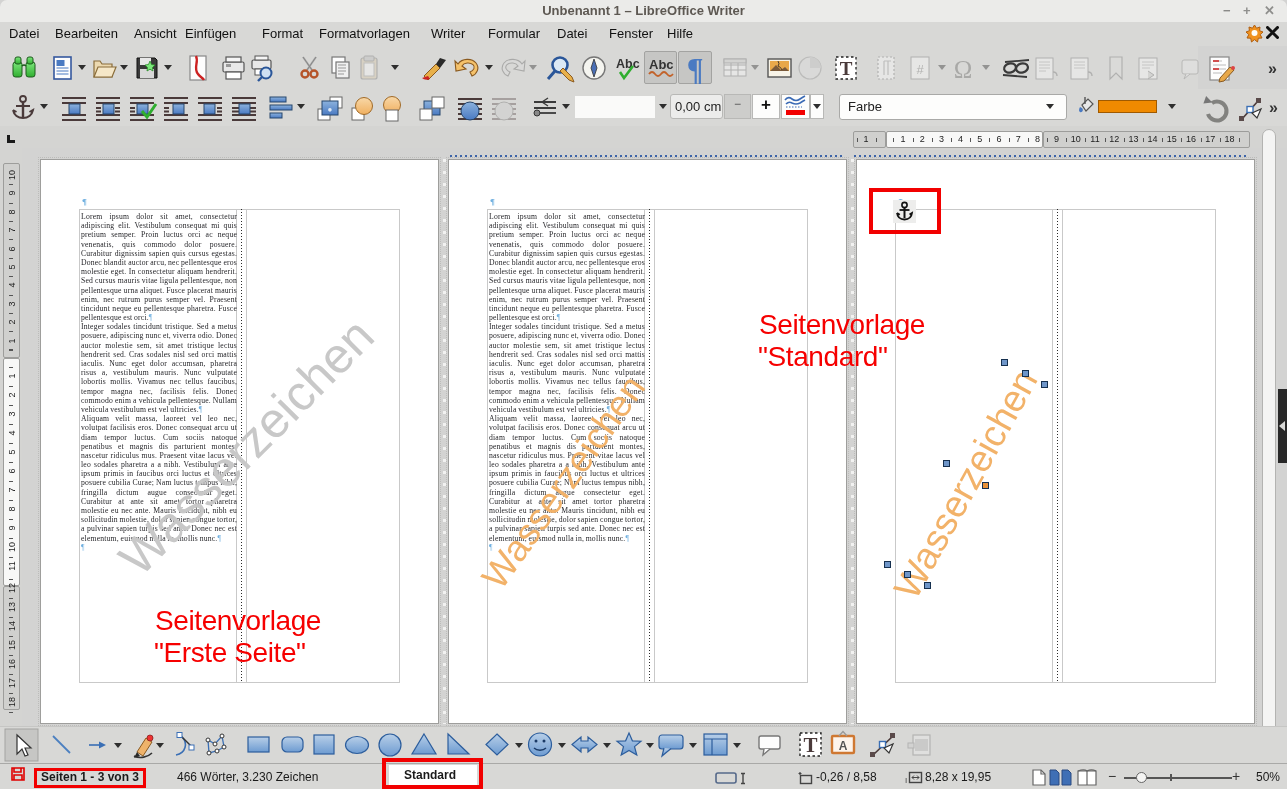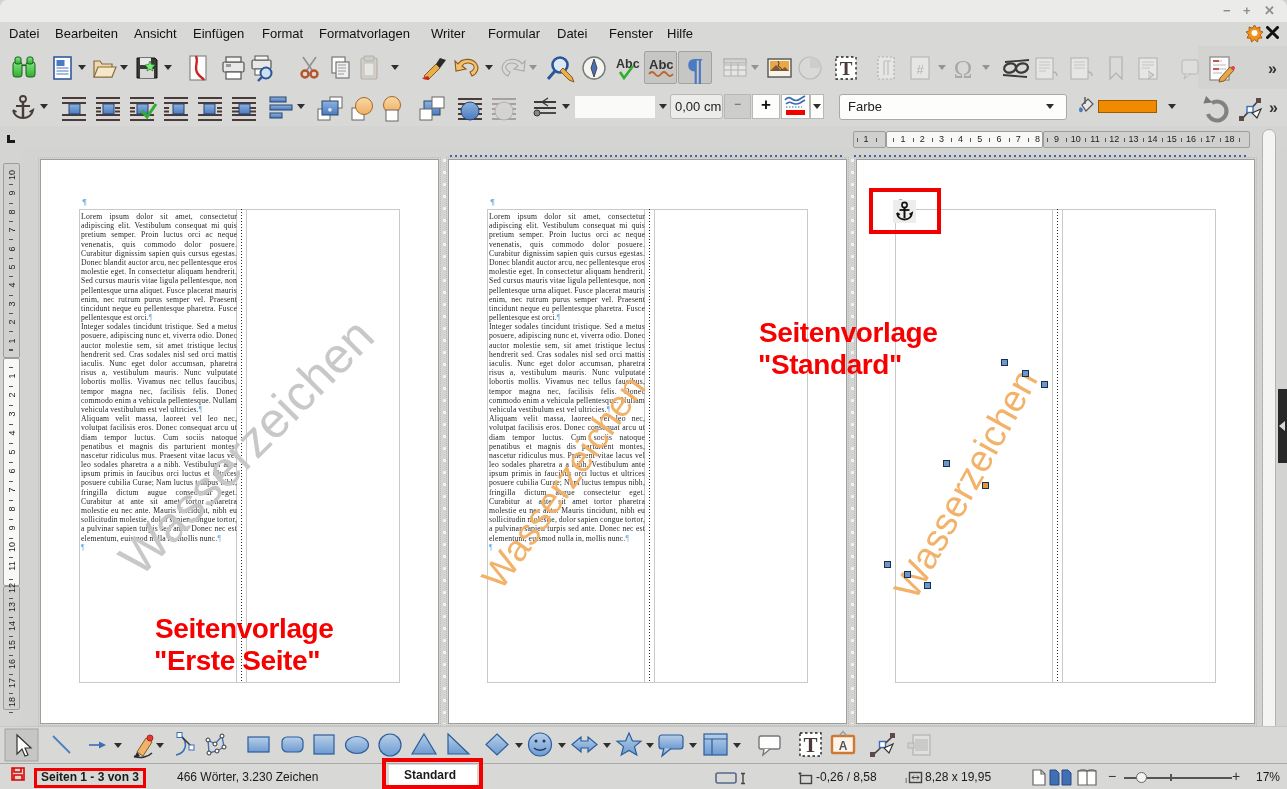--- a/index.html
+++ b/index.html
@@ -39,57 +39,58 @@
 #canvas { position:absolute; left:22px; top:148px; width:1236px; height:578px; background:#d3d3d2; }
 .page { position:absolute; top:11px; width:399px; height:565px; background:#fff; border:1px solid #9e9e9c; outline:1px dotted #bcbcba; outline-offset:1px; }
 .tb { position:absolute; border:1px solid #c9c9c9; }
 .vline { position:absolute; width:1px; background:#c9c9c9; }
 .colsep { position:absolute; width:1px; background-image:repeating-linear-gradient(to bottom,#2a2a2a 0 1px,transparent 1px 3px); }
 .doctext { position:absolute; font-family:"Liberation Serif", serif; font-size:7.7px; line-height:9.18px; color:#26262a; text-align:justify; letter-spacing:0.18px; word-spacing:-0.4px; }
 .pilc { color:#70b0e0; position:absolute; font-family:"Liberation Serif", serif; font-size:9px; font-weight:bold; }
 .wm { position:absolute; font-size:49.5px; color:#c8c8c8; white-space:nowrap; transform-origin:0 100%; font-family:"Liberation Sans", sans-serif; }
 .wmo { position:absolute; white-space:nowrap; transform-origin:0 100%; color:#f2b269; font-family:"Liberation Sans", sans-serif; }
 .hdl { position:absolute; width:7px; height:7px; background:#6f96c9; border:1px solid #16304f; }
-.redtxt { position:absolute; color:#f60000; font-weight:bold; font-size:28px; white-space:nowrap; letter-spacing:-0.4px;margin-top:8px; }
+.redtxt { position:absolute; color:#f60000; font-weight:normal; font-size:28px; white-space:nowrap; letter-spacing:-0.4px; }
 .redbox { position:absolute; border:4px solid #f20000; }
 .bluedash { position:absolute; top:154px; height:2px;
   background-image:repeating-linear-gradient(to right,#3d64a8 0 2px,transparent 2px 5px); }
 
 #thumb { position:absolute; left:1262px; top:129px; width:14px; height:628px; background:#f4f4f3; border:1px solid #b3b3b1; border-radius:7px; }
 #sbhandle { position:absolute; left:1278px; top:389px; width:9px; height:74px; background:#282828; }
 #sbhandle:after { content:""; position:absolute; left:1px; top:32px; width:0; height:0;
   border-top:5px solid transparent; border-bottom:5px solid transparent; border-right:6px solid #d8d8d6; }
 
 #dtb { position:absolute; left:0; top:726px; width:1287px; height:37px; background:#d8d8d6; border-top:1px solid #c6c6c4; }
 .shape { fill:url(#bgrad); stroke:#2c5d9c; stroke-width:1.2; }
 
 #status { position:absolute; left:0; top:763px; width:1287px; height:26px; background:#d8d8d6; border-top:1px solid #a9a9a7; font-size:12px; color:#1a1a1a; }
 #status .st { position:absolute; top:6px; }
 </style>
 </head>
 <body>
 
 <div id="titlebar">
+  <div class="tt">Unbenannt 1 – LibreOffice Writer</div>
   <div class="wbtn" style="left:1223px;color:#8a8a88;">−</div>
   <div class="wbtn" style="left:1243px;">+</div>
   <div class="wbtn" style="left:1264px;color:#8f8f8d;">✕</div>
 </div>
 
 <div id="menubar">
   <svg class="ic" style="left:1246px;top:2px" width="17" height="19" viewBox="0 0 17 19">
     <path d="M8.5 1 L10.5 4.2 L14 3 L13.6 6.7 L17 8 L14.2 10.6 L16 14 L12.3 14.2 L11.5 18 L8.5 15.6 L5.5 18 L4.7 14.2 L1 14 L2.8 10.6 L0 8 L3.4 6.7 L3 3 L6.5 4.2 Z" fill="#f0921e" stroke="#b05e10" stroke-width="1"></path>
     <circle cx="8.5" cy="9" r="3" fill="#fdfdf8"></circle>
   </svg>
   <svg class="ic" style="left:1266px;top:4px" width="13" height="13" viewBox="0 0 13 13">
     <path d="M1.5 1.5 L11.5 11.5 M11.5 1.5 L1.5 11.5" stroke="#111" stroke-width="3" stroke-linecap="round"></path>
   </svg>
 <span class="m" style="left: 9px;">Datei</span>
     <span class="m" style="left: 55px;">Bearbeiten</span>
     <span class="m" style="left: 134px;">Ansicht</span>
-    <span class="m" style="left: 193px; text-align: center;">Einfügen</span>
+    <span class="m" style="left: 185px; text-align: center;">Einfügen</span>
     <span class="m" style="left: 262px;">Format</span>
     <span class="m" style="left: 319px;">Formatvorlagen</span>
     <span class="m" style="left: 431px;">Writer</span>
     <span class="m" style="left: 488px;">Formular</span>
     <span class="m" style="left: 557px;">Datei</span>
     <span class="m" style="left: 609px;">Fenster</span>
     <span class="m" style="left: 667px;">Hilfe</span>
   </div>
 
 <div id="tb1">
@@ -718,17 +719,17 @@
     <path d="M18 1 L24 1 L27 4 L27 16 L18 16 Z" fill="#3f6fb5" stroke="#2a4a80" stroke-width="1"></path>
     <path d="M30 1 L36 1 L39 4 L39 16 L30 16 Z" fill="#3f6fb5" stroke="#2a4a80" stroke-width="1"></path>
     <path d="M46 2 L55 2 L55 16 L46 16 Z M55 2 L64 2 L64 16 L55 16 Z" fill="#fff" stroke="#666" stroke-width="1.2"></path>
     <path d="M46 2 C50 0.5 53 0.5 55 2 M55 2 C58 0.5 61 0.5 64 2" fill="none" stroke="#666" stroke-width="1.2"></path>
   </svg>
   <span class="st" style="left:1108px;top:4px;font-size:14px;color:#333;">−</span>
   <div style="position:absolute;left:1124px;top:13px;width:108px;height:2px;background:#555;"></div>
   <div style="position:absolute;left:1170px;top:10px;width:2px;height:7px;background:#555;"></div>
   <div style="position:absolute;left:1136px;top:8px;width:11px;height:11px;background:#f4f4f3;border:1px solid #666;border-radius:6px;"></div>
   <span class="st" style="left:1232px;top:4px;font-size:14px;color:#333;">+</span>
-  <span class="st" style="left:1256px;">17%</span>
+  <span class="st" style="left:1256px;">50%</span>
 </div>
 
 <div class="redbox" style="left:34px;top:768px;width:112px;height:20px;border-width:3px"></div>
 <div class="redbox" style="left:382px;top:758px;width:101px;height:31px"></div>
 
 </body></html>

